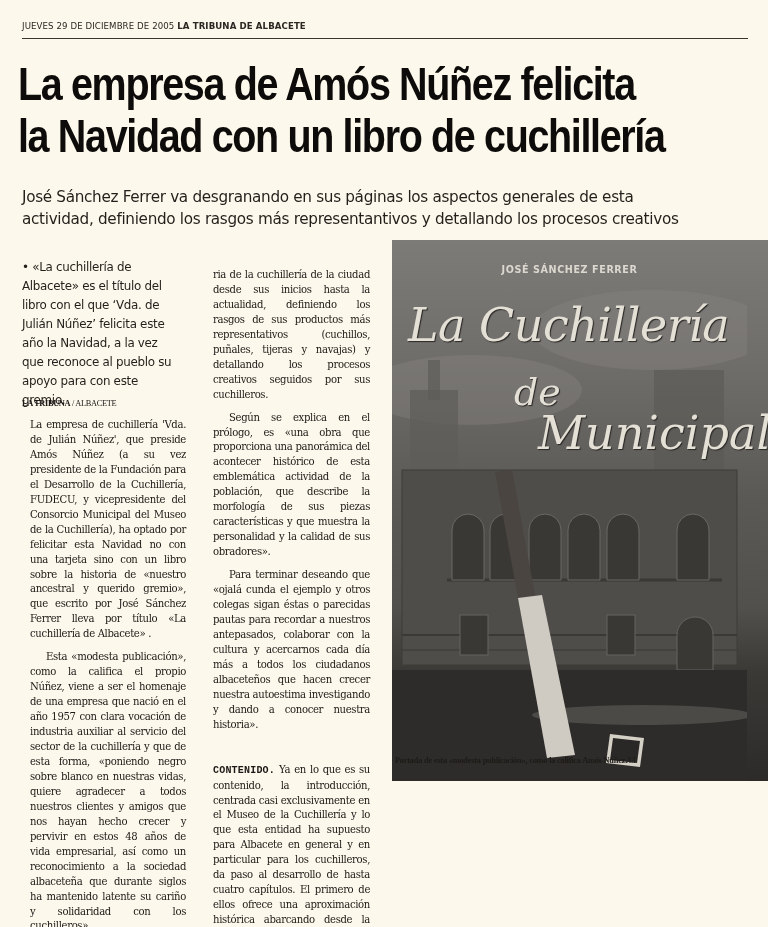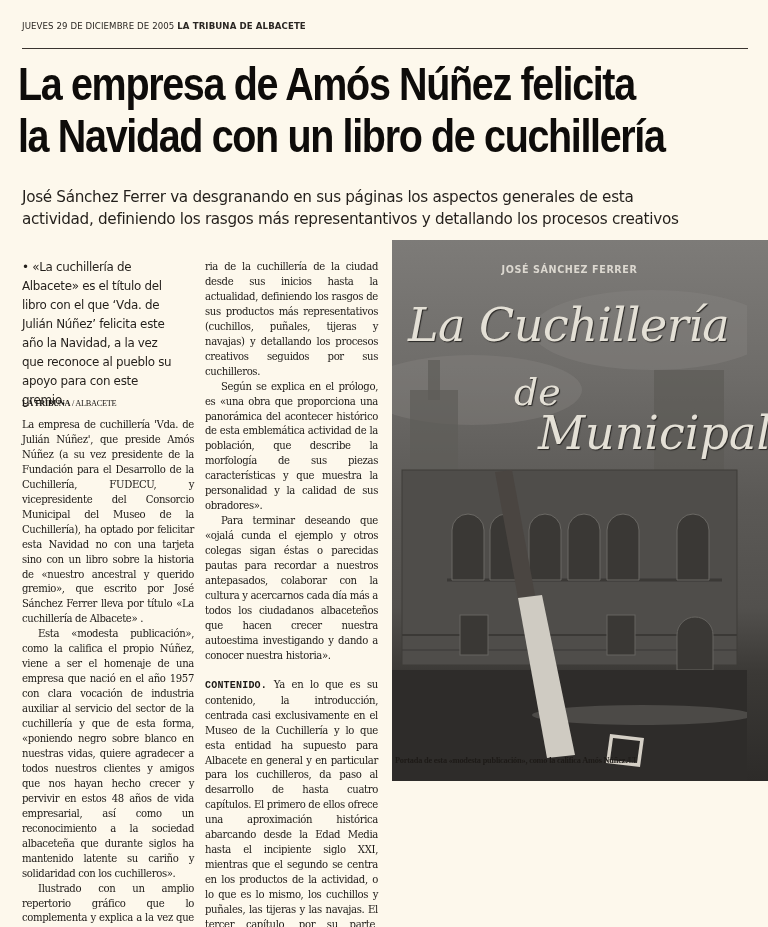--- a/index.html
+++ b/index.html
@@ -7,21 +7,21 @@
     width: 768px; height: 927px; overflow: hidden;
     background: #fdf8ec;
     color: #1a1714;
     position: relative;
   }
   .dateline {
     position: absolute; left: 22px; top: 21px; width: 726px;
     font-family: "DejaVu Sans", sans-serif;
     font-size: 8.6px; letter-spacing: 0.1px;
     color: #2a2622;
-    padding-bottom: 17px;
+    padding-bottom: 7px;
     border-bottom: 1px solid #3a3530;
     white-space: nowrap;
   }
   .dateline b { font-weight: bold; }
   .headline {
     position: absolute; left: 18px; top: 58px; width: 740px;
     font-family: "Liberation Sans", sans-serif;
     font-weight: bold;
     font-size: 47px; line-height: 52px;
     letter-spacing: -1.6px;
@@ -38,21 +38,21 @@
     transform: scaleX(0.93); transform-origin: left top;
     width: 780px;
   }
   .col { position: absolute; text-align: justify; }
   .body-text {
     font-family: "DejaVu Serif", serif;
     font-size: 10.1px; line-height: 14.95px;
     letter-spacing: -0.35px;
     color: #1c1916;
   }
-  .body-text p { margin: 0; }
+  .body-text p { margin: 8px; }
   .body-text p.indent { text-indent: 16px; }
   .lede {
     position: absolute; left: 22px; top: 258px; width: 155px;
     font-family: "DejaVu Sans", sans-serif;
     font-size: 11.9px; line-height: 19px;
     letter-spacing: -0.3px;
     color: #231f1b;
     text-align: left;
   }
   .byline {

